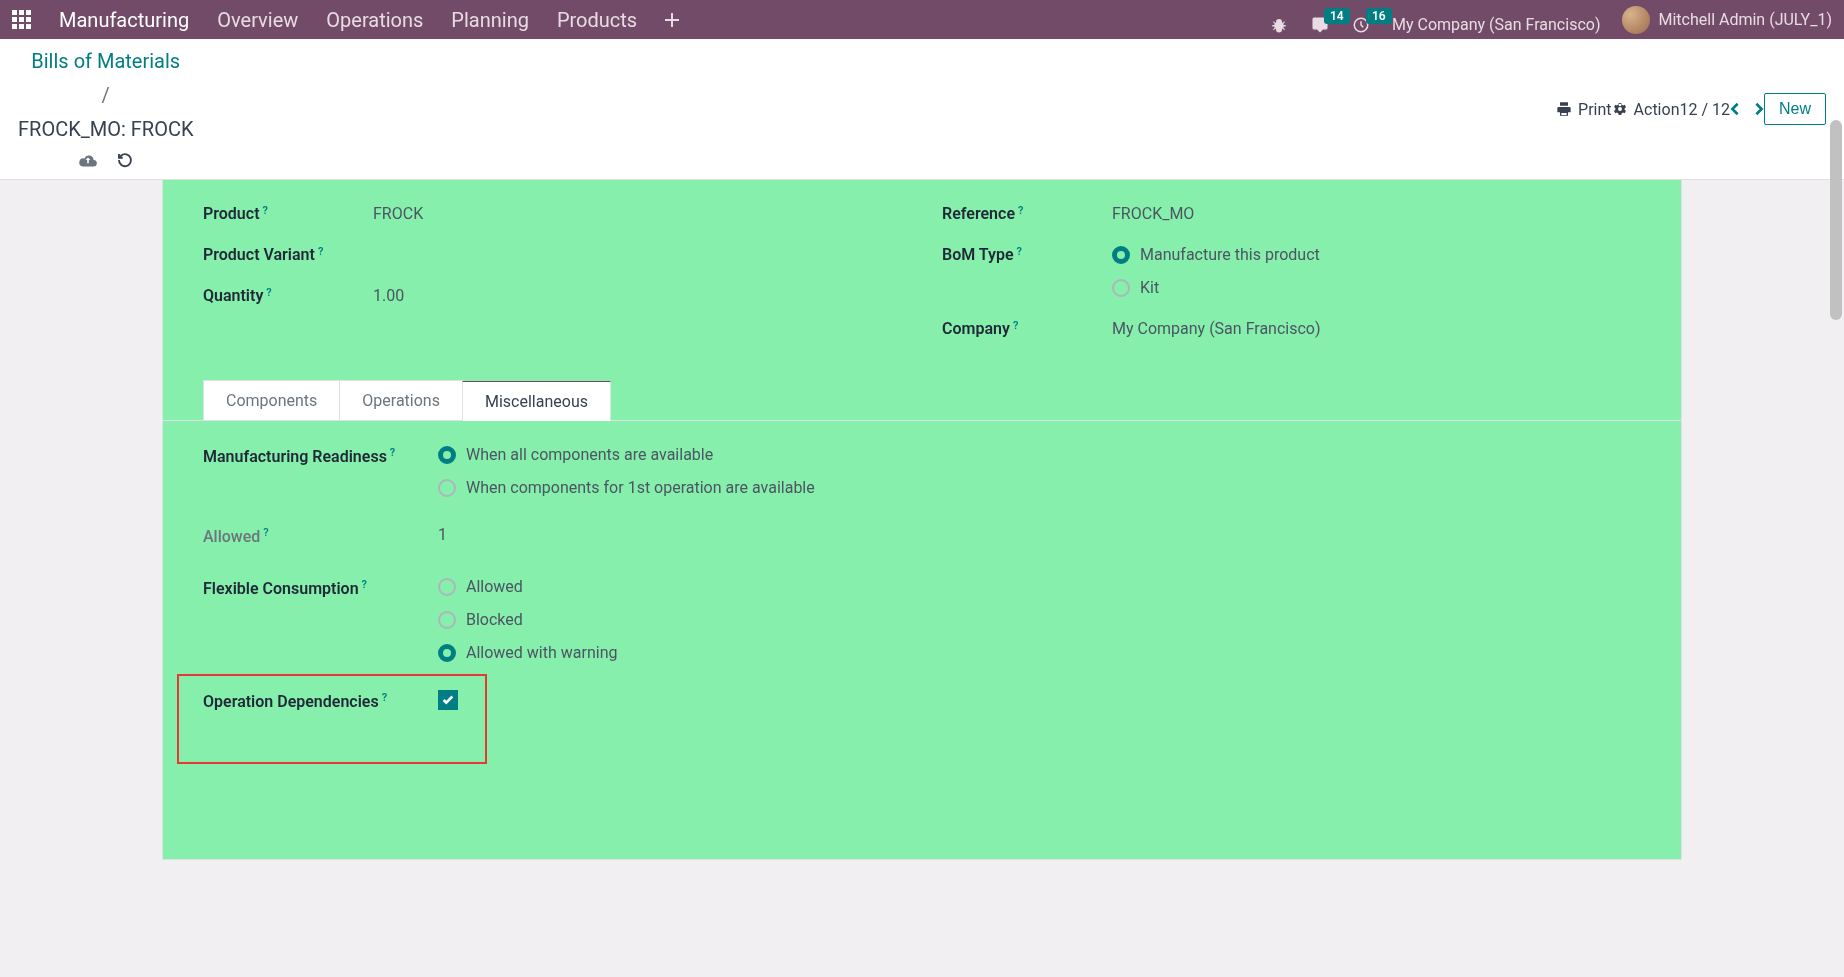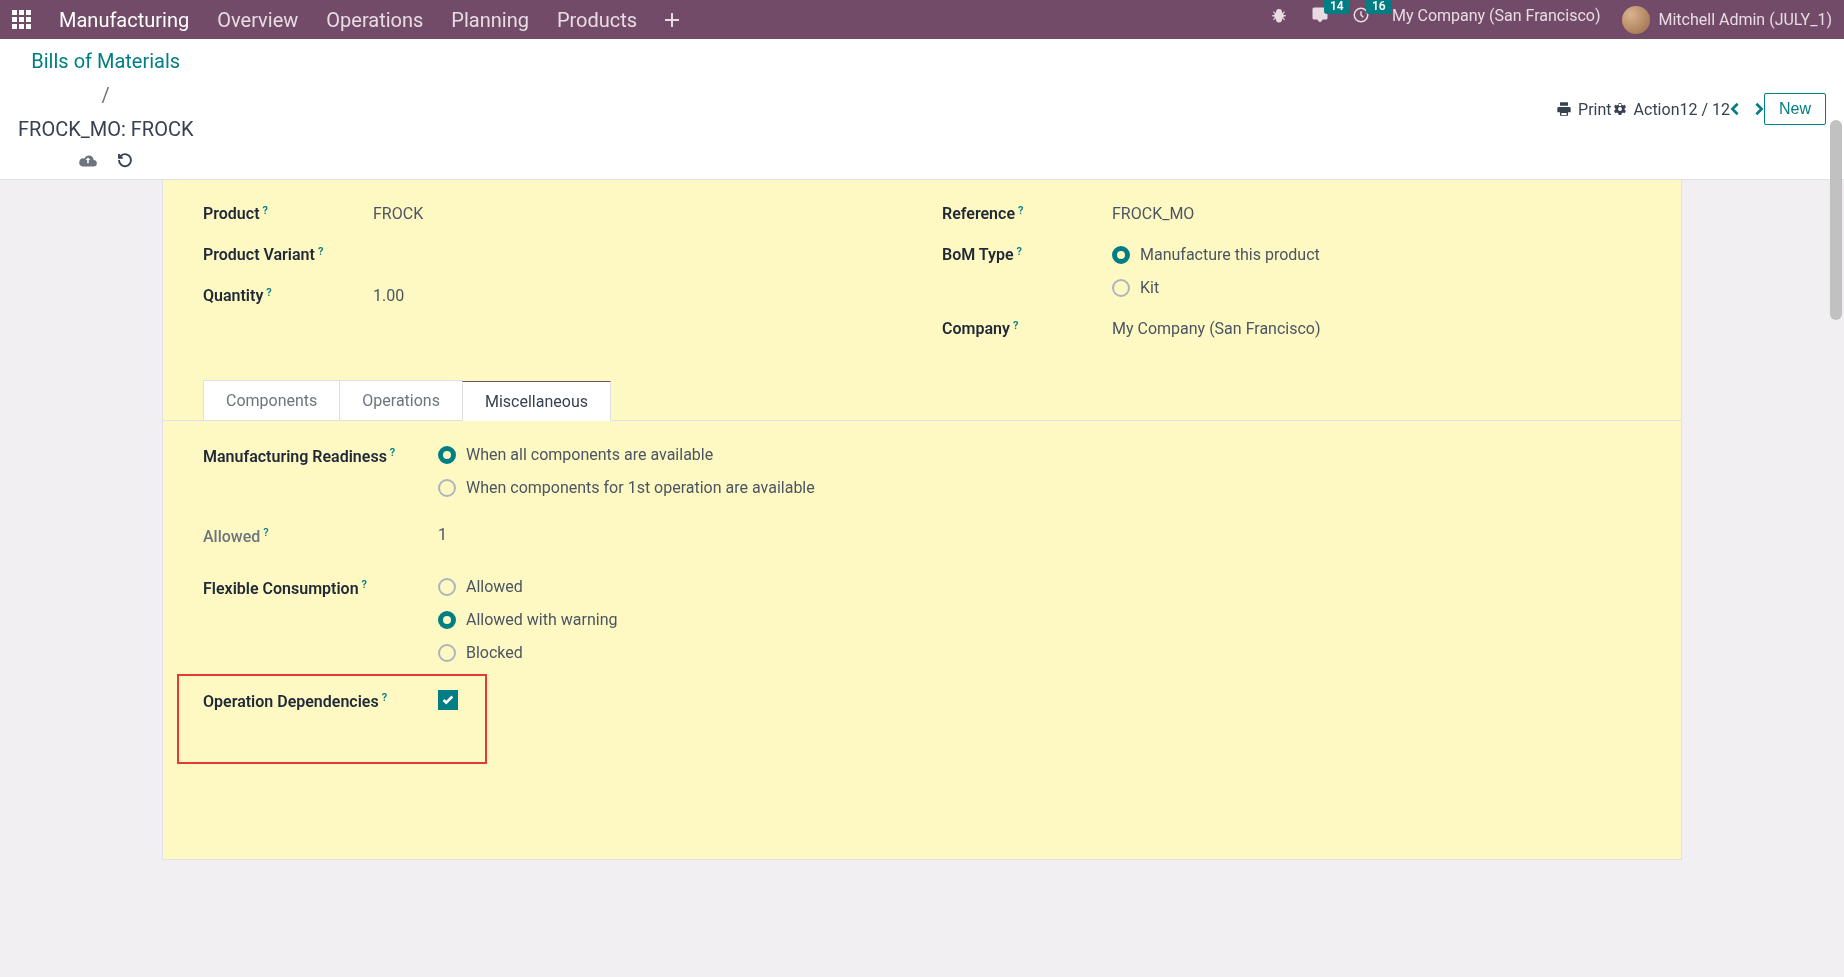--- a/index.html
+++ b/index.html
@@ -1,20 +1,20 @@
 <!DOCTYPE html>
 <html><head>
 <meta charset="utf-8">
 <style>
   * { box-sizing: border-box; margin: 0; padding: 0; }
   body { font-family: -apple-system, BlinkMacSystemFont, "Segoe UI", Roboto, "Helvetica Neue", Arial, sans-serif; background: #f1eff2; color: #374151; font-size: 15px; }
   
   .topbar { background: #714B67; color: #fff; display: flex; align-items: center; height: 39px; padding: 0 12px; justify-content: space-between; }
   .topbar-left { display: flex; align-items: center; gap: 28px; }
-  .topbar-right { display: flex; align-items: flex-start; gap: 22px; }
+  .topbar-right { display: flex; align-items: flex-end; gap: 22px; }
   .apps-icon { display:inline-grid; grid-template-columns:repeat(3,5px); grid-template-rows:repeat(3,5px); gap:2px; }
   .apps-icon span { background:#fff; width:5px; height:5px; }
   .brand { font-size: 20px; font-weight: 400; }
   .nav-item { font-size: 20px; cursor:pointer; color:#e9dbe4; }
   .plus-icon { font-size:18px; color:#e9dbe4; cursor:pointer; }
   .tb-icon { position:relative; cursor:pointer; display:flex; align-items:center; }
   .badge { position:absolute; top:-8px; left:14px; background:#017E84; color:#fff; font-size:12px; padding:1px 6px; border-radius:3px; font-weight:600;}
   .company { font-size:16px; color:#e9dbe4; cursor:pointer;}
   .avatar { width:28px; height:28px; border-radius:50%; background: radial-gradient(circle at 30% 30%, #d9b38c, #9b6b4a); display:inline-block; }
   .user { font-size:16px; color:#e9dbe4; display:flex; align-items:center; gap:8px; cursor:pointer;}
@@ -25,21 +25,21 @@
   .breadcrumb-sep { color:#6c757d; }
   .breadcrumb-current { color:#374151; }
   .sub-icons { display:flex; align-items:center; gap:18px; color:#6c757d; }
   .sub-right { display:flex; align-items:center; }
   .sub-btn { display:flex; align-items:center; gap:6px; color:#374151; cursor:pointer; font-size:16px;}
   .pager { color:#374151; font-size:16px;}
   .pager-arrows { display:flex; gap:14px; color:#017E84; font-weight:bold; cursor:pointer;}
   .new-btn { border:1px solid #017E84; color:#017E84; padding:6px 14px; background:#fff; cursor:pointer; font-size:16px; border-radius:2px;text-align:right;}
   
   .sheet-wrap { max-width:1520px; margin:0 auto; padding:0; }
-  .sheet { background:#fef9c3; border:1px solid #dee2e6; border-top:none; padding:24px 40px 40px 40px; min-height:680px; position:relative;}
+  .sheet { background:#86efac; border:1px solid #dee2e6; border-top:none; padding:24px 40px 40px 40px; min-height:680px; position:relative;}
   
   .form-top { display:flex; gap:40px; }
   .form-col { flex:1; }
   .field-row { display:flex; align-items:flex-start; margin-bottom:22px; }
   .field-label { width:170px; font-weight:600; color:#1f2937; font-size:16px; display:flex; align-items:flex-start;}
   .help-q { color:#017E84; font-size:11px; margin-left:3px; vertical-align:super; cursor:pointer;}
   .field-value { font-size:16px; color:#4b5563; }
   
   .radio-group { display:flex; flex-direction:column; gap:14px; }
   .radio-item { display:flex; align-items:center; gap:10px; font-size:16px; color:#4b5563; cursor:pointer;}
@@ -259,26 +259,26 @@
       </div>
 
       <div class="misc-row">
         <div class="misc-label"><span>Flexible Consumption</span><span class="help-q">?</span></div>
         <div class="misc-value radio-group">
           <label class="radio-item">
             <span class="radio-circle"></span>
             <span>Allowed</span>
           </label>
           <label class="radio-item">
+            <span class="radio-circle"></span>
+            <span>Blocked</span>
+          </label>
+          <label class="radio-item">
             <span class="radio-circle selected"></span>
             <span>Allowed with warning</span>
-          </label>
-          <label class="radio-item">
-            <span class="radio-circle"></span>
-            <span>Blocked</span>
           </label>
         </div>
       </div>
 
       <div class="misc-row" style="position:relative">
         <div class="misc-label"><span>Operation Dependencies</span><span class="help-q">?</span></div>
         <div class="misc-value">
           <span class="checkbox">
             <svg width="14" height="14" viewBox="0 0 16 16" fill="none" stroke="#fff" stroke-width="3">
                 <path d="M3 8l3 3 7-7"></path>

